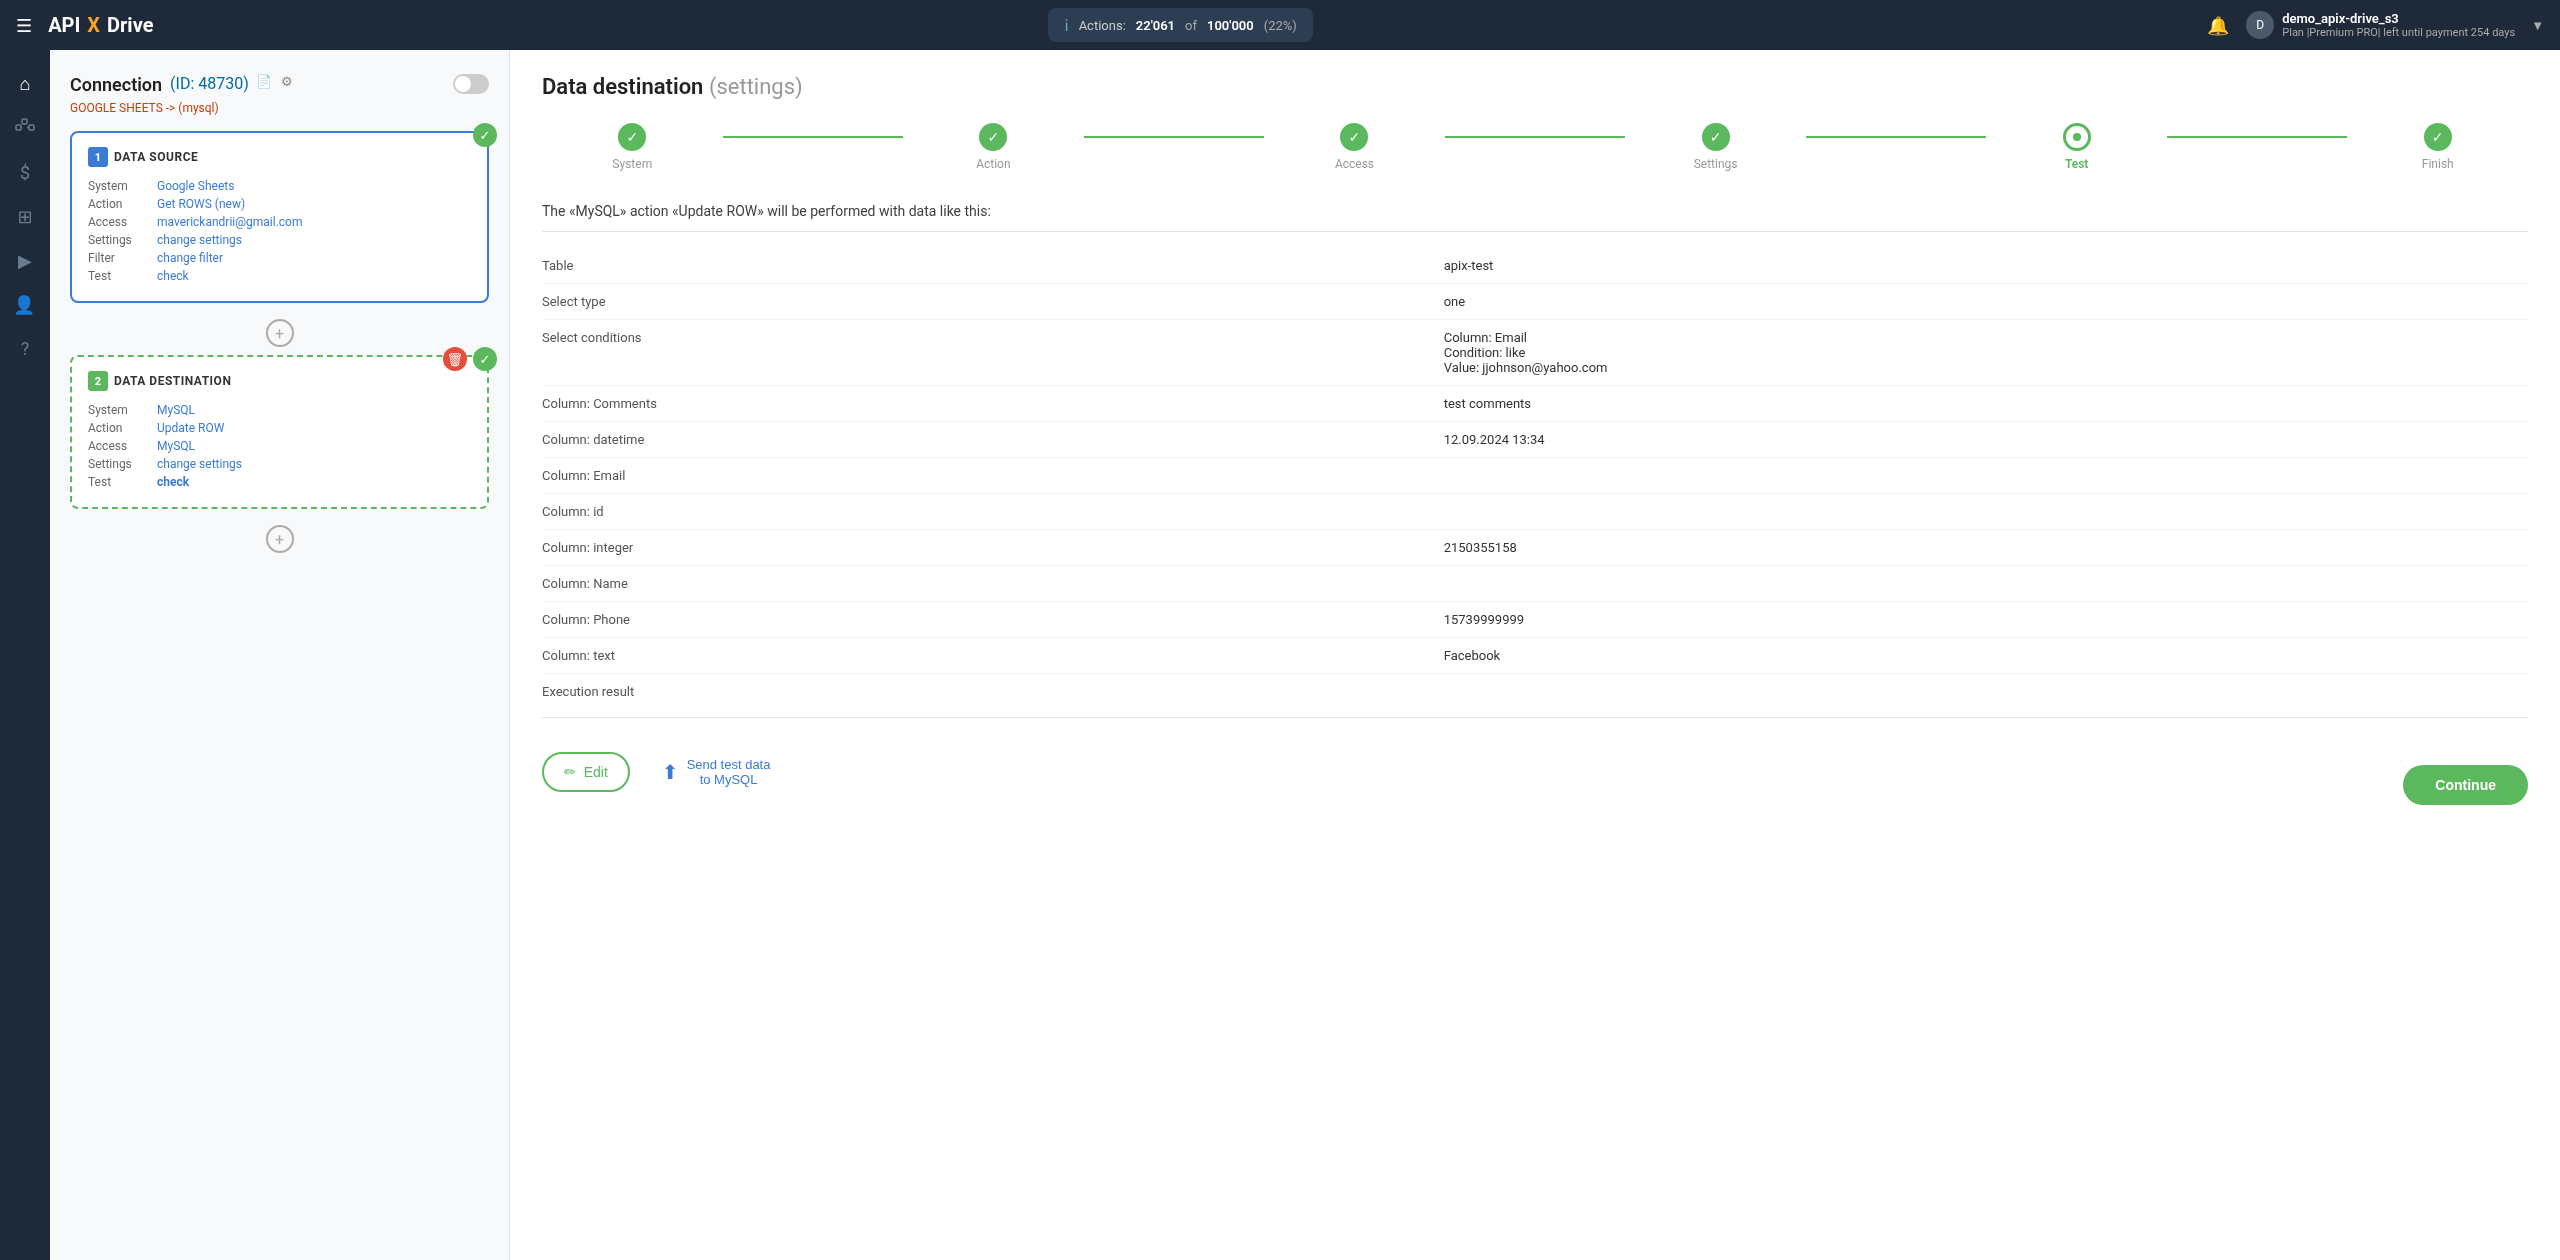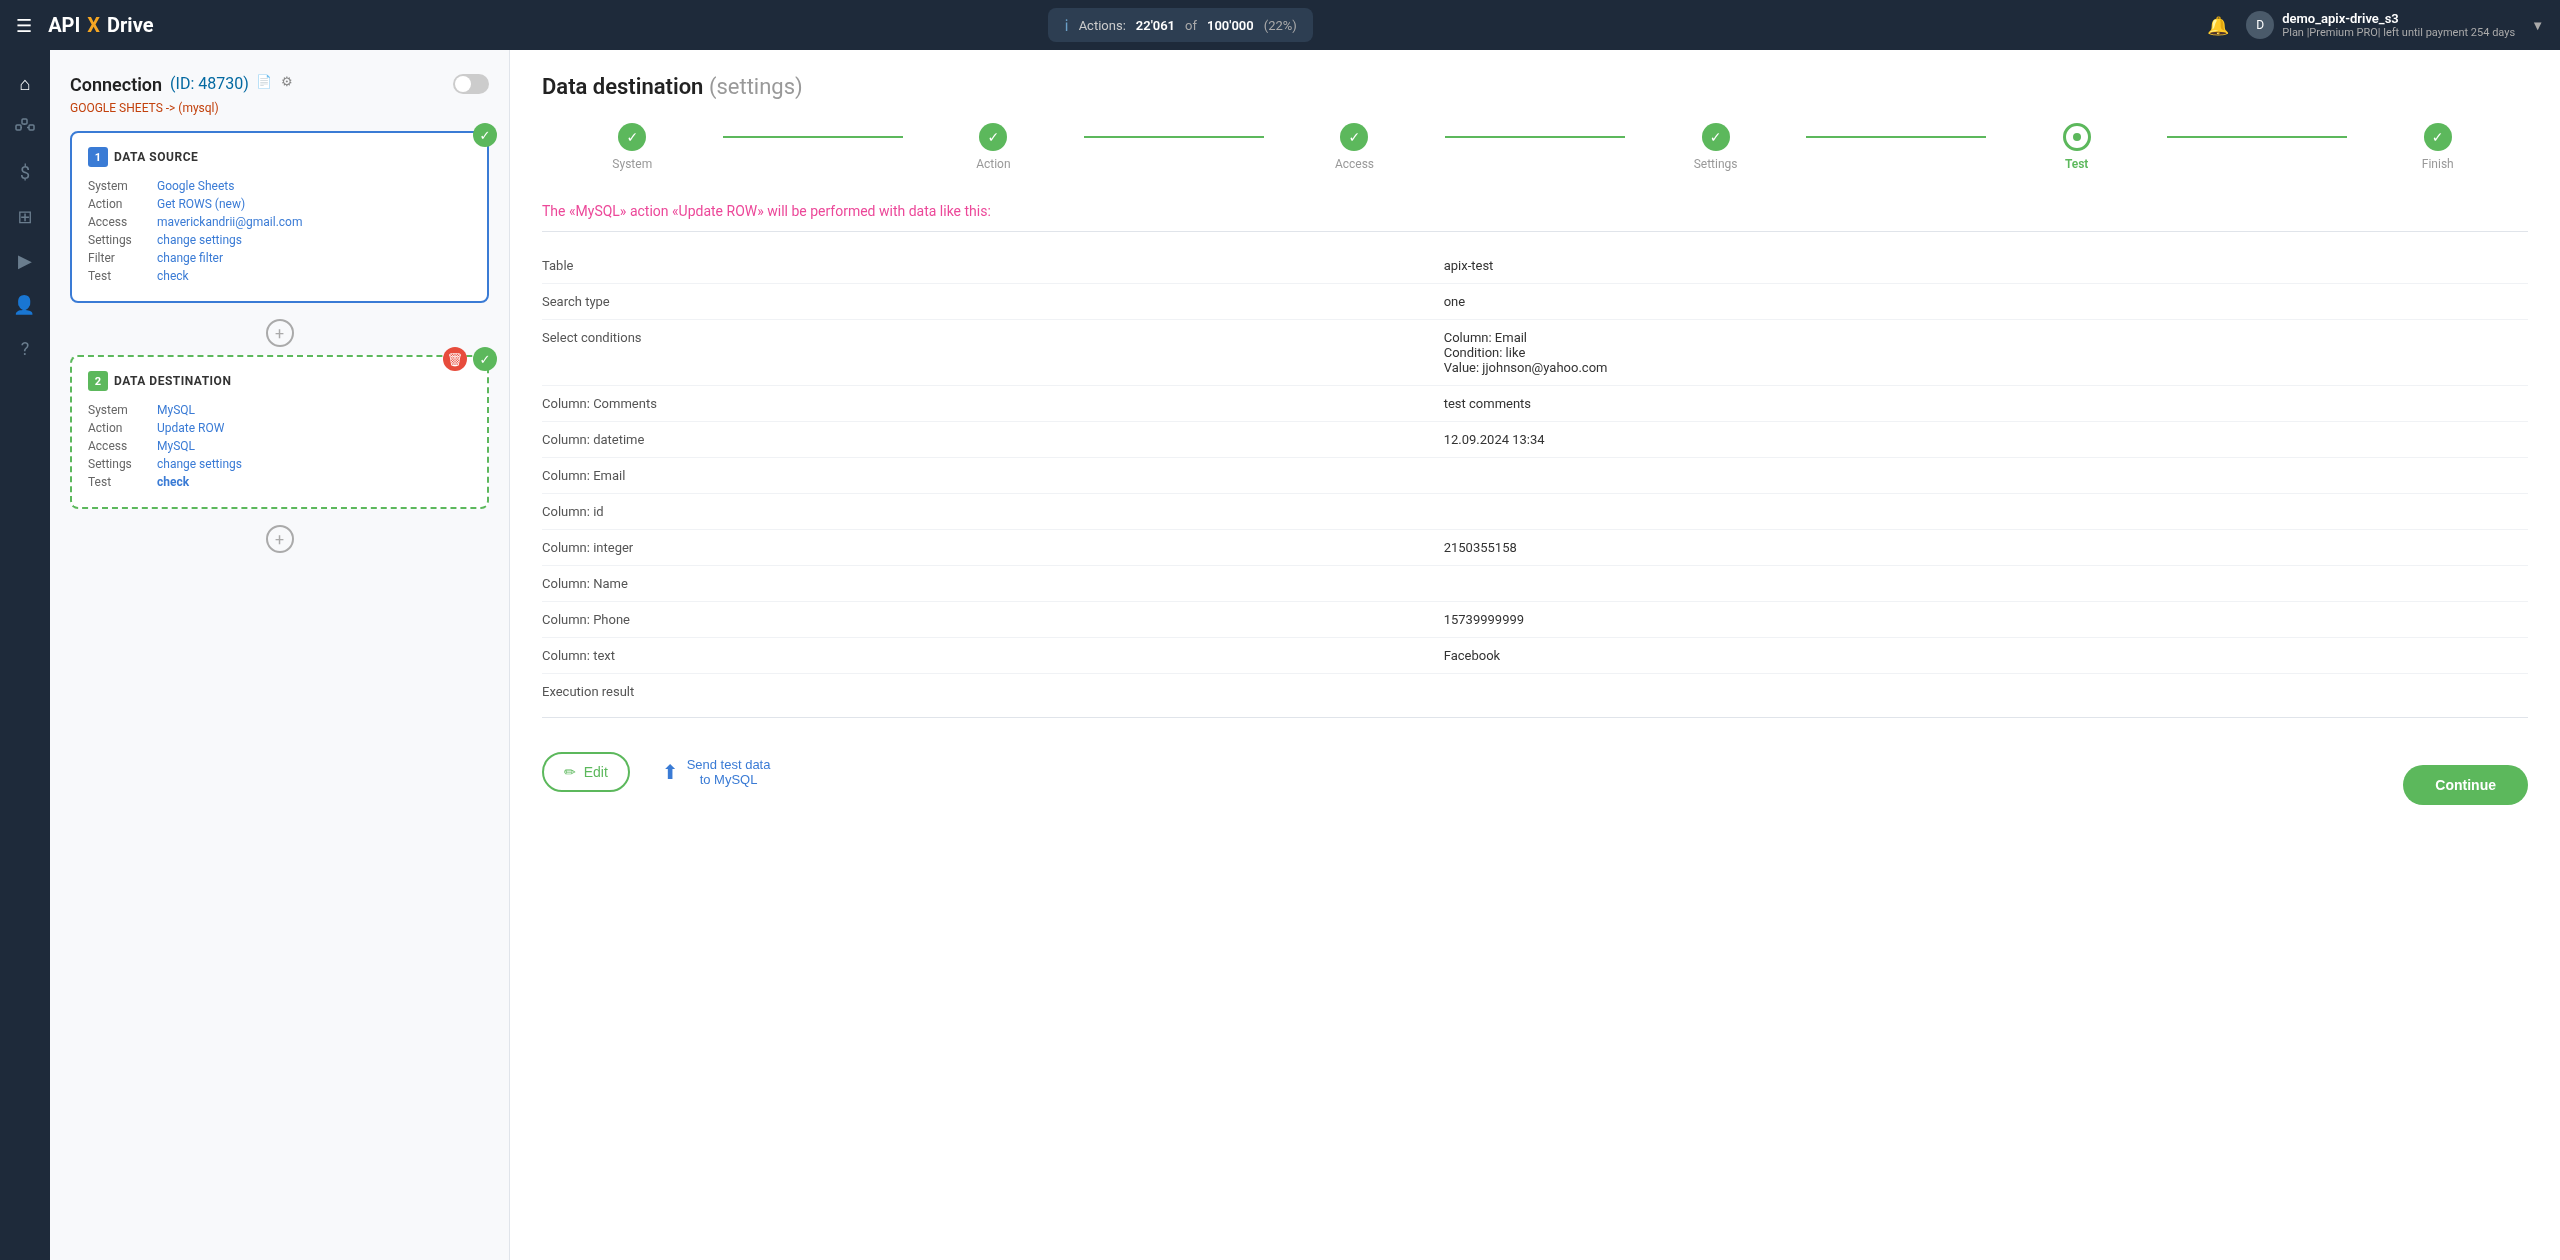--- a/index.html
+++ b/index.html
@@ -138,21 +138,21 @@
       font-size: 14px;
     }
     .step-icon.done { background: #5cb85c; color: #fff; }
     .step-icon.active { background: #fff; border: 3px solid #5cb85c; }
     .step-icon.active .dot { width: 8px; height: 8px; background: #5cb85c; border-radius: 50%; }
     .step-label { font-size: 12px; color: #999; }
     .step-label.active { color: #5cb85c; font-weight: 600; }
 
     
     .data-description {
-      font-size: 14px; color: #ec4899; margin-bottom: 16px; padding-bottom: 12px;
+      font-size: 14px; color: #404040; margin-bottom: 16px; padding-bottom: 12px;
       border-bottom: 1px solid #e0e4ea;
     }
 
     
     .data-table { width: 100%; border-collapse: collapse; }
     .data-table tr { border-bottom: 1px solid #f0f2f5; }
     .data-table tr:last-child { border-bottom: none; }
     .data-table td { padding: 10px 8px; font-size: 13px; vertical-align: top; }
     .data-table td:first-child { color: #555; width: 45%; padding-left: 0; }
     .data-table td:last-child { color: #333; }
@@ -358,21 +358,21 @@
 
     <p class="data-description">The «MySQL» action «Update ROW» will be performed with data like this:</p>
 
     <table class="data-table">
       <tbody id="table-body">
           <tr>
             <td>Table</td>
             <td style="white-space: pre-line;">apix-test</td>
           </tr>
           <tr>
-            <td>Search type</td>
+            <td>Select type</td>
             <td style="white-space: pre-line;">one</td>
           </tr>
           <tr>
             <td>Select conditions</td>
             <td style="white-space: pre-line;">Column: Email
 Condition: like
 Value: jjohnson@yahoo.com</td>
           </tr>
           <tr>
             <td>Column: Comments</td>

